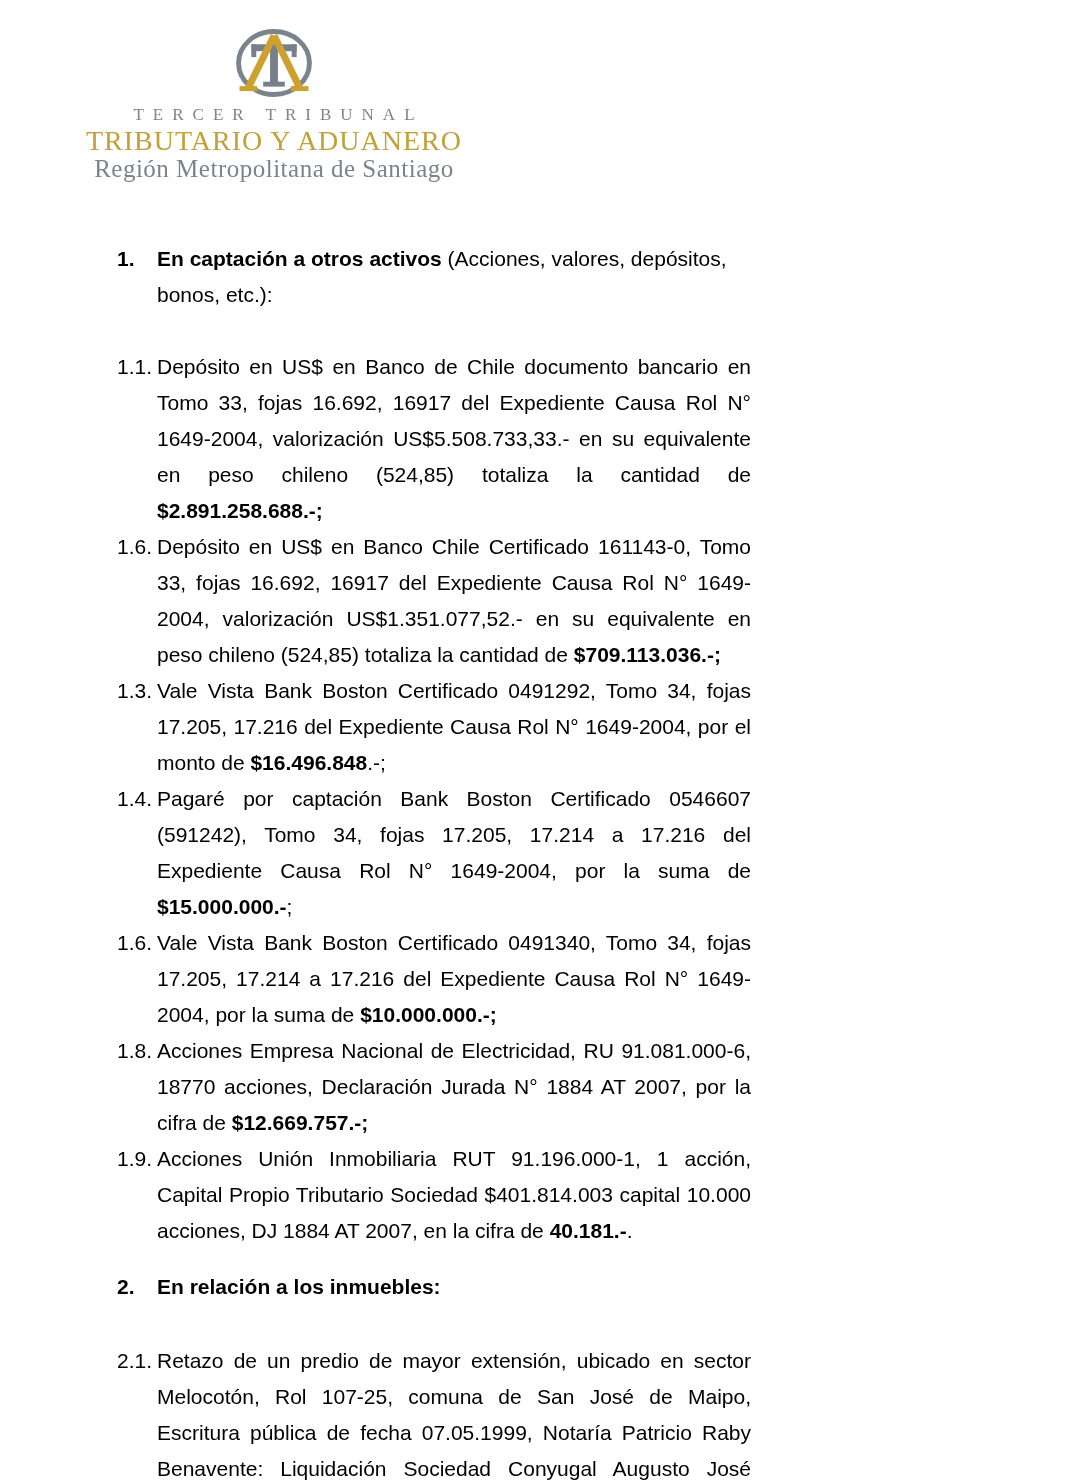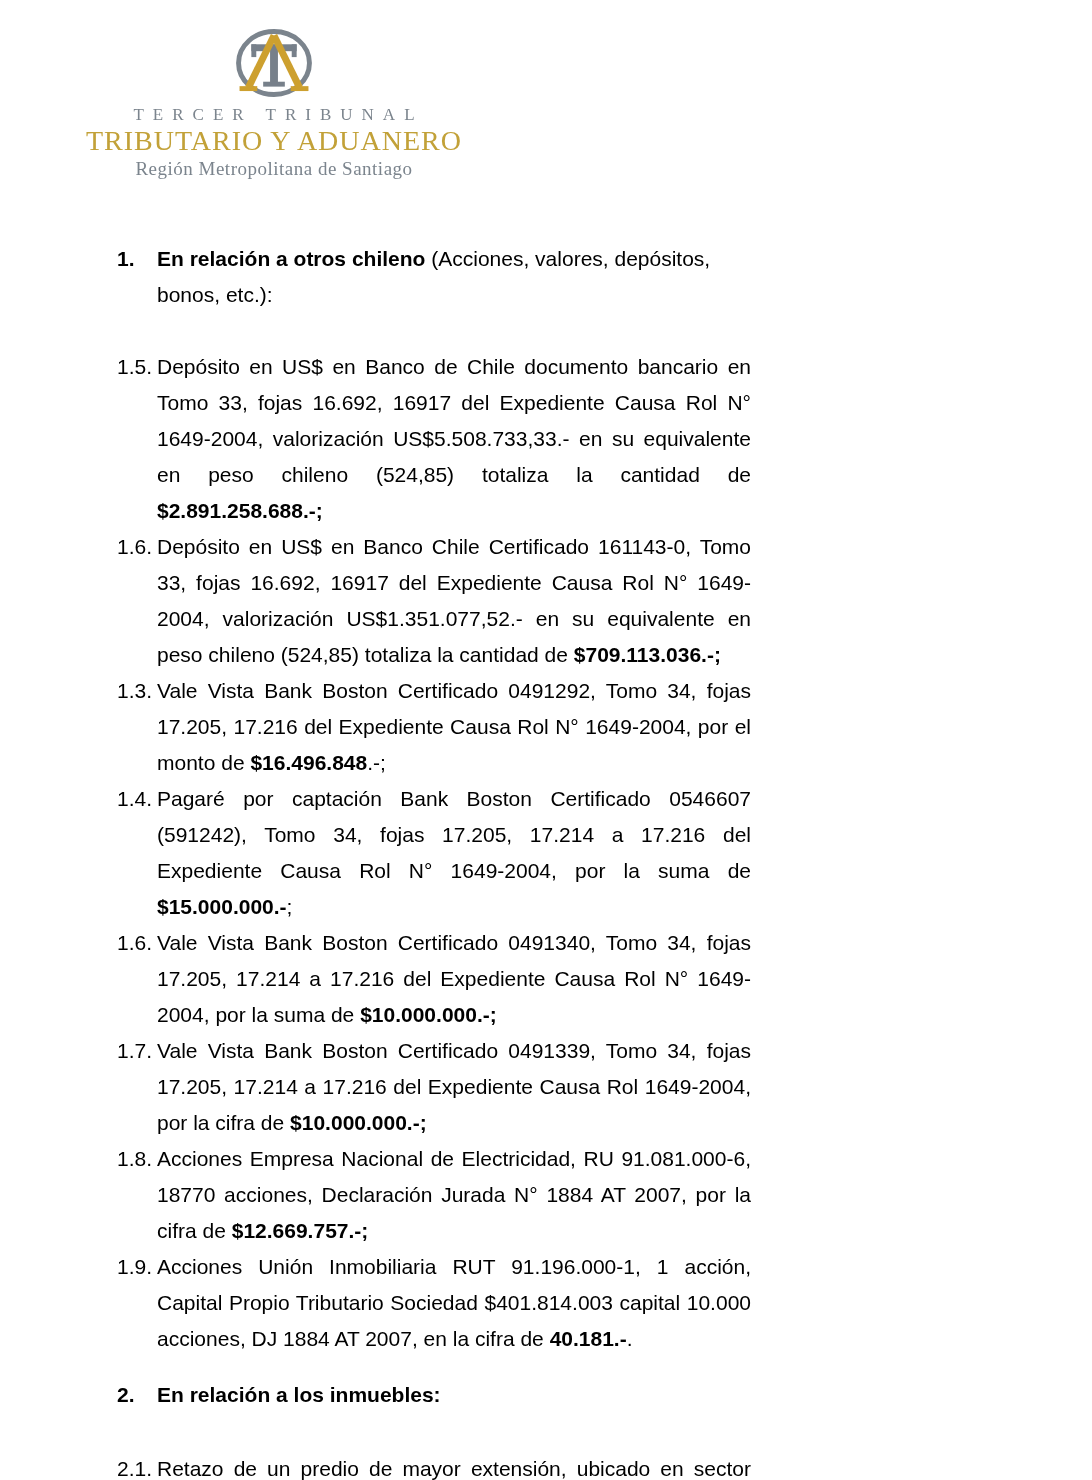--- a/index.html
+++ b/index.html
@@ -31,21 +31,21 @@
   .logo-l2 {
     font-family: "Liberation Serif", serif;
     font-size: 28px; line-height: 27px;
     letter-spacing: 1px;
     margin-top: 5px;
     color: #c2a138;
     white-space: nowrap;
   }
   .logo-l3 {
     font-family: "Liberation Serif", serif;
-    font-size: 19px; line-height: 20px;
+    font-size: 25px; line-height: 20px;
     letter-spacing: 0.5px;
     margin-top: 5px;
     color: #7b848d;
     white-space: nowrap;
   }
   
   .docbody {
     margin: 62px 117px 0 117px;
     font-size: 21px;
     line-height: 36px;
@@ -83,27 +83,26 @@
 
       <text x="-999" y="-999" font-size="1">T</text>
     </svg>
     <div class="logo-l1" style="color: rgb(123, 132, 141);">TERCER TRIBUNAL</div>
     <div class="logo-l2" style="color: rgb(194, 161, 56);">TRIBUTARIO Y ADUANERO</div>
     <div class="logo-l3" style="color: rgb(123, 132, 141);">Región Metropolitana de Santiago</div>
   </header>
 
   <main class="docbody" id="doc-body">
       <section>
-        <p class="item heading"><span class="label b">1.</span><span class="b">En relación a otros chileno</span><span> (Acciones, valores, depósitos, bonos, etc.):</span></p>
-        <p class="item"><span class="label">1.5.</span><span>Depósito en US$ en Banco de Chile documento bancario en Tomo 33, fojas 16.692, 16917 del Expediente Causa Rol N° 1649-2004, valorización US$5.508.733,33.- en su equivalente en peso chileno (524,85) totaliza la cantidad de </span><span class="b">$2.891.258.688.-;</span></p>
+        <p class="item heading"><span class="label b">1.</span><span class="b">En captación a otros activos</span><span> (Acciones, valores, depósitos, bonos, etc.):</span></p>
+        <p class="item"><span class="label">1.1.</span><span>Depósito en US$ en Banco de Chile documento bancario en Tomo 33, fojas 16.692, 16917 del Expediente Causa Rol N° 1649-2004, valorización US$5.508.733,33.- en su equivalente en peso chileno (524,85) totaliza la cantidad de </span><span class="b">$2.891.258.688.-;</span></p>
         <p class="item"><span class="label">1.6.</span><span>Depósito en US$ en Banco Chile Certificado 161143-0, Tomo 33, fojas 16.692, 16917 del Expediente Causa Rol N° 1649-2004, valorización US$1.351.077,52.- en su equivalente en peso chileno (524,85) totaliza la cantidad de </span><span class="b">$709.113.036.-;</span></p>
         <p class="item"><span class="label">1.3.</span><span>Vale Vista Bank Boston Certificado 0491292, Tomo 34, fojas 17.205, 17.216 del Expediente Causa Rol N° 1649-2004, por el monto de </span><span class="b">$16.496.848</span><span>.-;</span></p>
         <p class="item"><span class="label">1.4.</span><span>Pagaré por captación Bank Boston Certificado 0546607 (591242), Tomo 34, fojas 17.205, 17.214 a 17.216 del Expediente Causa Rol N° 1649-2004, por la suma de </span><span class="b">$15.000.000.-</span><span>;</span></p>
         <p class="item"><span class="label">1.6.</span><span>Vale Vista Bank Boston Certificado 0491340, Tomo 34, fojas 17.205, 17.214 a 17.216 del Expediente Causa Rol N° 1649-2004, por la suma de </span><span class="b">$10.000.000.-;</span></p>
-        <p class="item"><span class="label">1.7.</span><span>Vale Vista Bank Boston Certificado 0491339, Tomo 34, fojas 17.205, 17.214 a 17.216 del Expediente Causa Rol 1649-2004, por la cifra de </span><span class="b">$10.000.000.-;</span></p>
         <p class="item"><span class="label">1.8.</span><span>Acciones Empresa Nacional de Electricidad, RU 91.081.000-6, 18770 acciones, Declaración Jurada N° 1884 AT 2007, por la cifra de </span><span class="b">$12.669.757.-;</span></p>
         <p class="item"><span class="label">1.9.</span><span>Acciones Unión Inmobiliaria RUT 91.196.000-1, 1 acción, Capital Propio Tributario Sociedad $401.814.003 capital 10.000 acciones, DJ 1884 AT 2007, en la cifra de </span><span class="b">40.181.-</span><span>.</span></p>
       </section>
       <section>
         <p class="item heading"><span class="label b">2.</span><span class="b">En relación a los inmuebles:</span></p>
         <p class="item"><span class="label">2.1.</span><span>Retazo de un predio de mayor extensión, ubicado en sector Melocotón, Rol 107-25, comuna de San José de Maipo, Escritura pública de fecha 07.05.1999, Notaría Patricio Raby Benavente: Liquidación Sociedad Conyugal Augusto José Ramón Pinochet Ugarte y María Lucía Hiriart Rodríguez, adjudicación Hijuela A.cinco, valorizado en </span><span class="b">$12.381.350.-</span><span>.</span></p>
         <p class="item"><span class="label b">3.6.</span></p>
       </section>
     </main>
 

